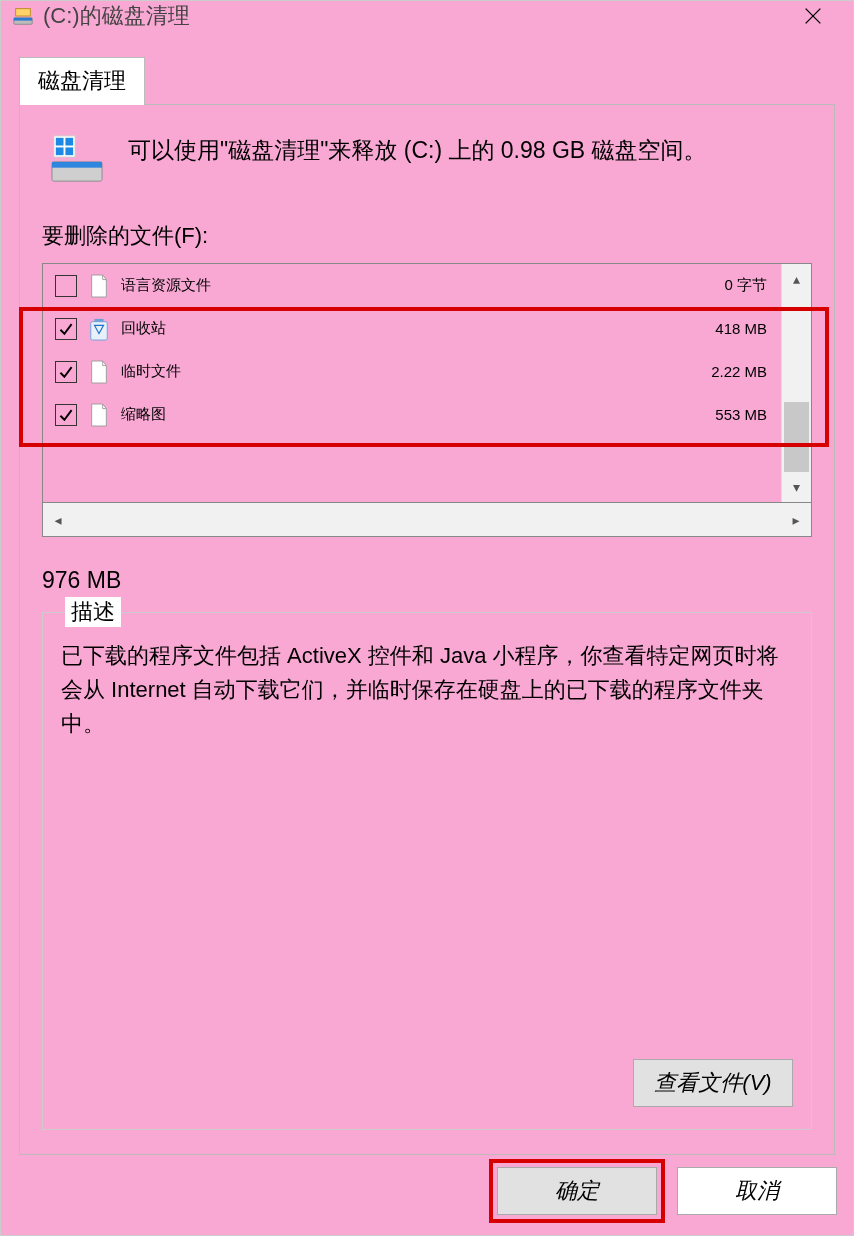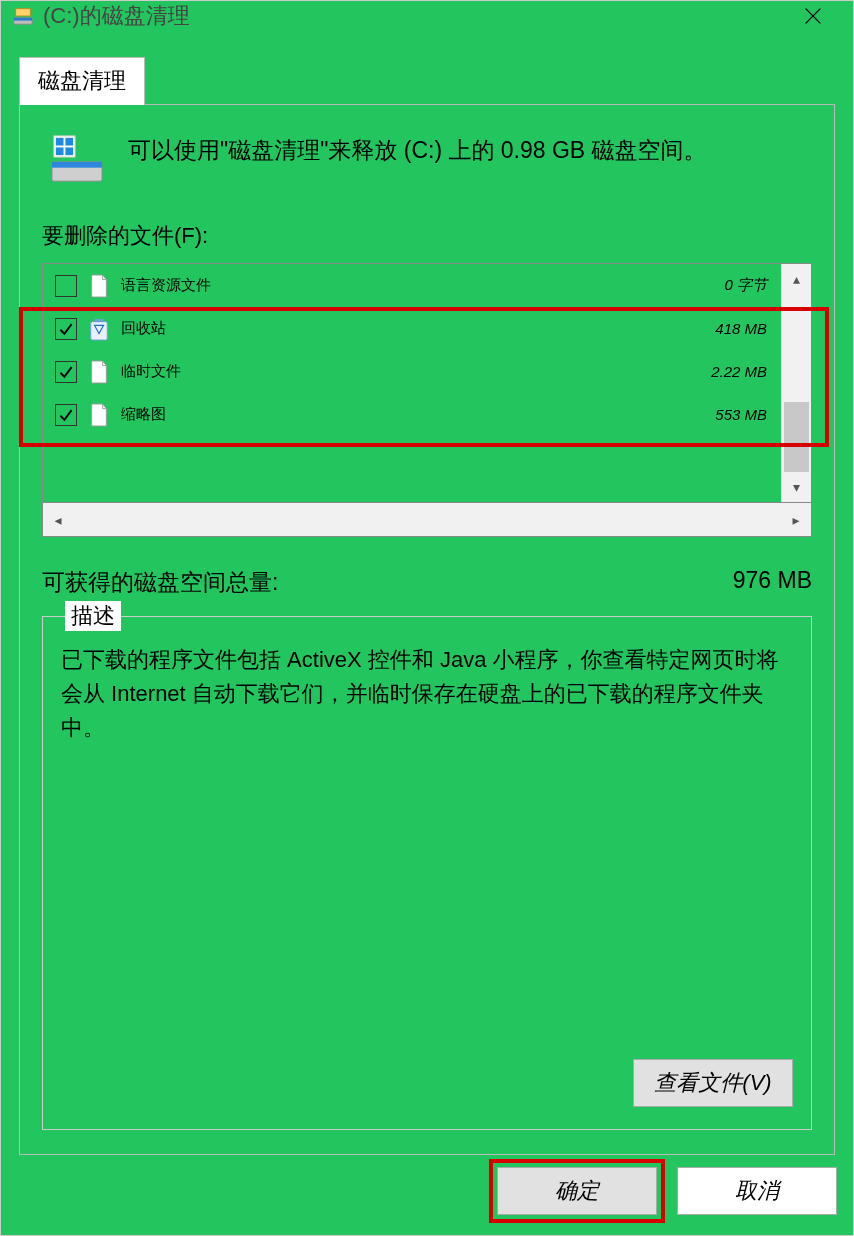--- a/index.html
+++ b/index.html
@@ -6,21 +6,21 @@
   body {
     margin: 0;
     font-family: "Microsoft YaHei", "Segoe UI", sans-serif;
     font-size: 20px;
     background: #fff;
     width: 854px;
     height: 1236px;
     overflow: hidden;
     color: #000;
   }
-  .window { width: 854px; height: 1236px; border: 1px solid #ccc; background: #22c55e; display: flex; flex-direction: column; }
+  .window { width: 854px; height: 1236px; border: 1px solid #ccc; background: #f9a8d4; display: flex; flex-direction: column; }
   .titlebar { height: 56px; display: flex; align-items: center; padding: 0 10px; }
   .titlebar .icon-slot { width: 24px; height: 24px; margin-right: 8px; display:flex; align-items:center; justify-content:center; }
   .titlebar .title { color: #444; font-size: 22px; flex: 1; }
   .titlebar .close { width: 60px; height: 100%; display:flex; align-items:center; justify-content:center; }
   .titlebar .close svg { stroke: #000; }
   .tab-area { padding: 26px 18px 0 18px; }
   .tabs { display: flex; height: 48px; position: relative; }
   .tab { padding: 8px 18px 6px 18px; background: #fff; border: 1px solid #bbb; border-bottom: none; font-size: 22px; position: relative; z-index: 2; }
   .tab.inactive { background: #fff; border-bottom: 1px solid #bbb; z-index: 0; margin-left: -1px; }
   .tabline { position: absolute; left:0; right:0; bottom:0; height:1px; background:#bbb; z-index:1;}
@@ -34,21 +34,21 @@
 
   .listbox-wrap { position: relative; }
   .listbox { border: 1px solid #888; height: 240px; display:flex; }
   .list-items { flex:1; overflow:hidden; }
   .row { display:flex; align-items:center; height:43px; padding: 0 10px 0 12px; font-size:15px; }
   .row .cb { width:22px; height:22px; border:1px solid #333; margin-right:10px; display:flex; align-items:center; justify-content:center; flex-shrink:0; }
   .row .cb svg { display:none; }
   .row .cb.checked svg { display:block; }
   .row .fic { width:24px; height:28px; margin-right:10px; flex-shrink:0; display:flex; align-items:center; justify-content:center; }
   .row .name { flex:1; }
-  .row .size { text-align:right; padding-right:4px;font-style:italic; }
+  .row .size { text-align:right; padding-right:4px; }
   .vscroll { width:30px; background:#f1f1f1; border-left:1px solid #ddd; display:flex; flex-direction:column; }
   .vscroll .up, .vscroll .down { height:30px; display:flex; align-items:center; justify-content:center; color:#555; font-size:14px; }
   .vscroll .track { flex:1; position:relative; }
   .vscroll .thumb { position:absolute; left:2px; right:2px; bottom:0; height:70px; background:#c8c8c8; }
   .hscroll { border:1px solid #888; border-top:none; height:34px; background:#f1f1f1; display:flex; align-items:center; margin-bottom: 4px;}
   .hscroll .left, .hscroll .right { width:30px; display:flex; align-items:center; justify-content:center; color:#555; font-size:14px;}
   .hscroll .htrack { flex:1; }
   .red-outline { position:absolute; left:-23px; right:-17px; top:44px; height:140px; border:4px solid #d60000; pointer-events:none; }
 
   .total-row { display:flex; justify-content:space-between; font-size:23px; margin: 26px 0 18px 0; }
@@ -179,21 +179,20 @@
         </div>
         <div class="hscroll">
           <div class="left">◂</div>
           <div class="htrack"></div>
           <div class="right">▸</div>
         </div>
         <div class="red-outline"></div>
       </div>
 
       <div class="total-row">
-        <span>可获得的磁盘空间总量:</span>
         <span>976 MB</span>
       </div>
 
       <div class="fieldset">
         <div class="legend">描述</div>
         <div class="desc">已下载的程序文件包括 ActiveX 控件和 Java 小程序，你查看特定网页时将会从 Internet 自动下载它们，并临时保存在硬盘上的已下载的程序文件夹中。</div>
         <div class="view-btn-row">
           <div class="btn">查看文件(V)</div>
         </div>
       </div>

